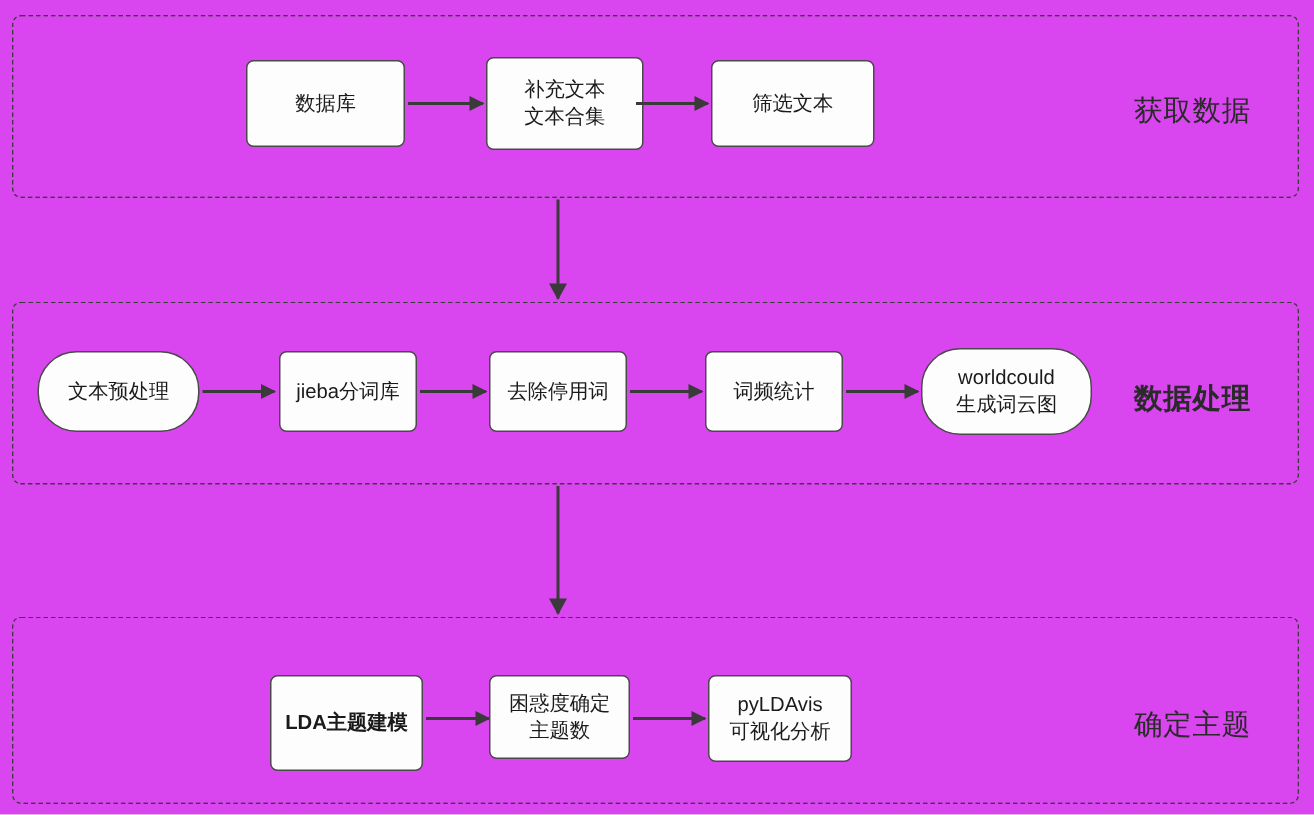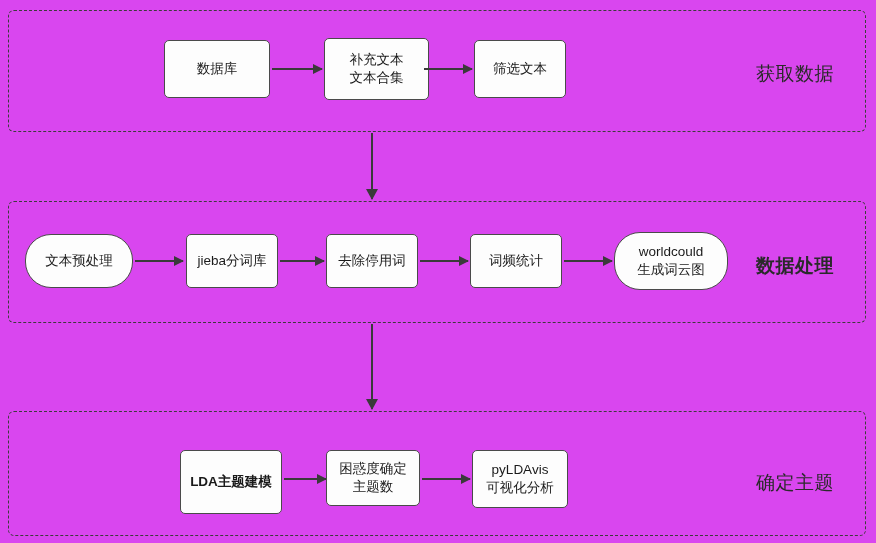--- a/index.html
+++ b/index.html
@@ -111,21 +111,21 @@
 
   <div class="arrow-h" style="left:272px; top:68px; width:50px;"></div>
 
   <div class="node" style="left:324px; top:38px; width:105px; height:62px;">
     <span class="node-text">补充文本
 文本合集</span>
   </div>
 
   <div class="arrow-h" style="left:424px; top:68px; width:48px;"></div>
 
-  <div class="node" style="left:474px; top:40px; width:92px; height:58px;text-align:right;">
+  <div class="node" style="left:474px; top:40px; width:109px; height:58px;text-align:right;">
     <span class="node-text">筛选文本</span>
   </div>
 
   <div class="stage-label" style="left:730px; top:61px; width:130px;">获取数据</div>
 
   <div class="arrow-v" style="left:371px; top:133px; height:66px;"></div>
 
   <div class="stage" style="left:8px; top:201px; width:858px; height:122px;"></div>
 
   <div class="node pill" style="left:25px; top:234px; width:108px; height:54px;">

